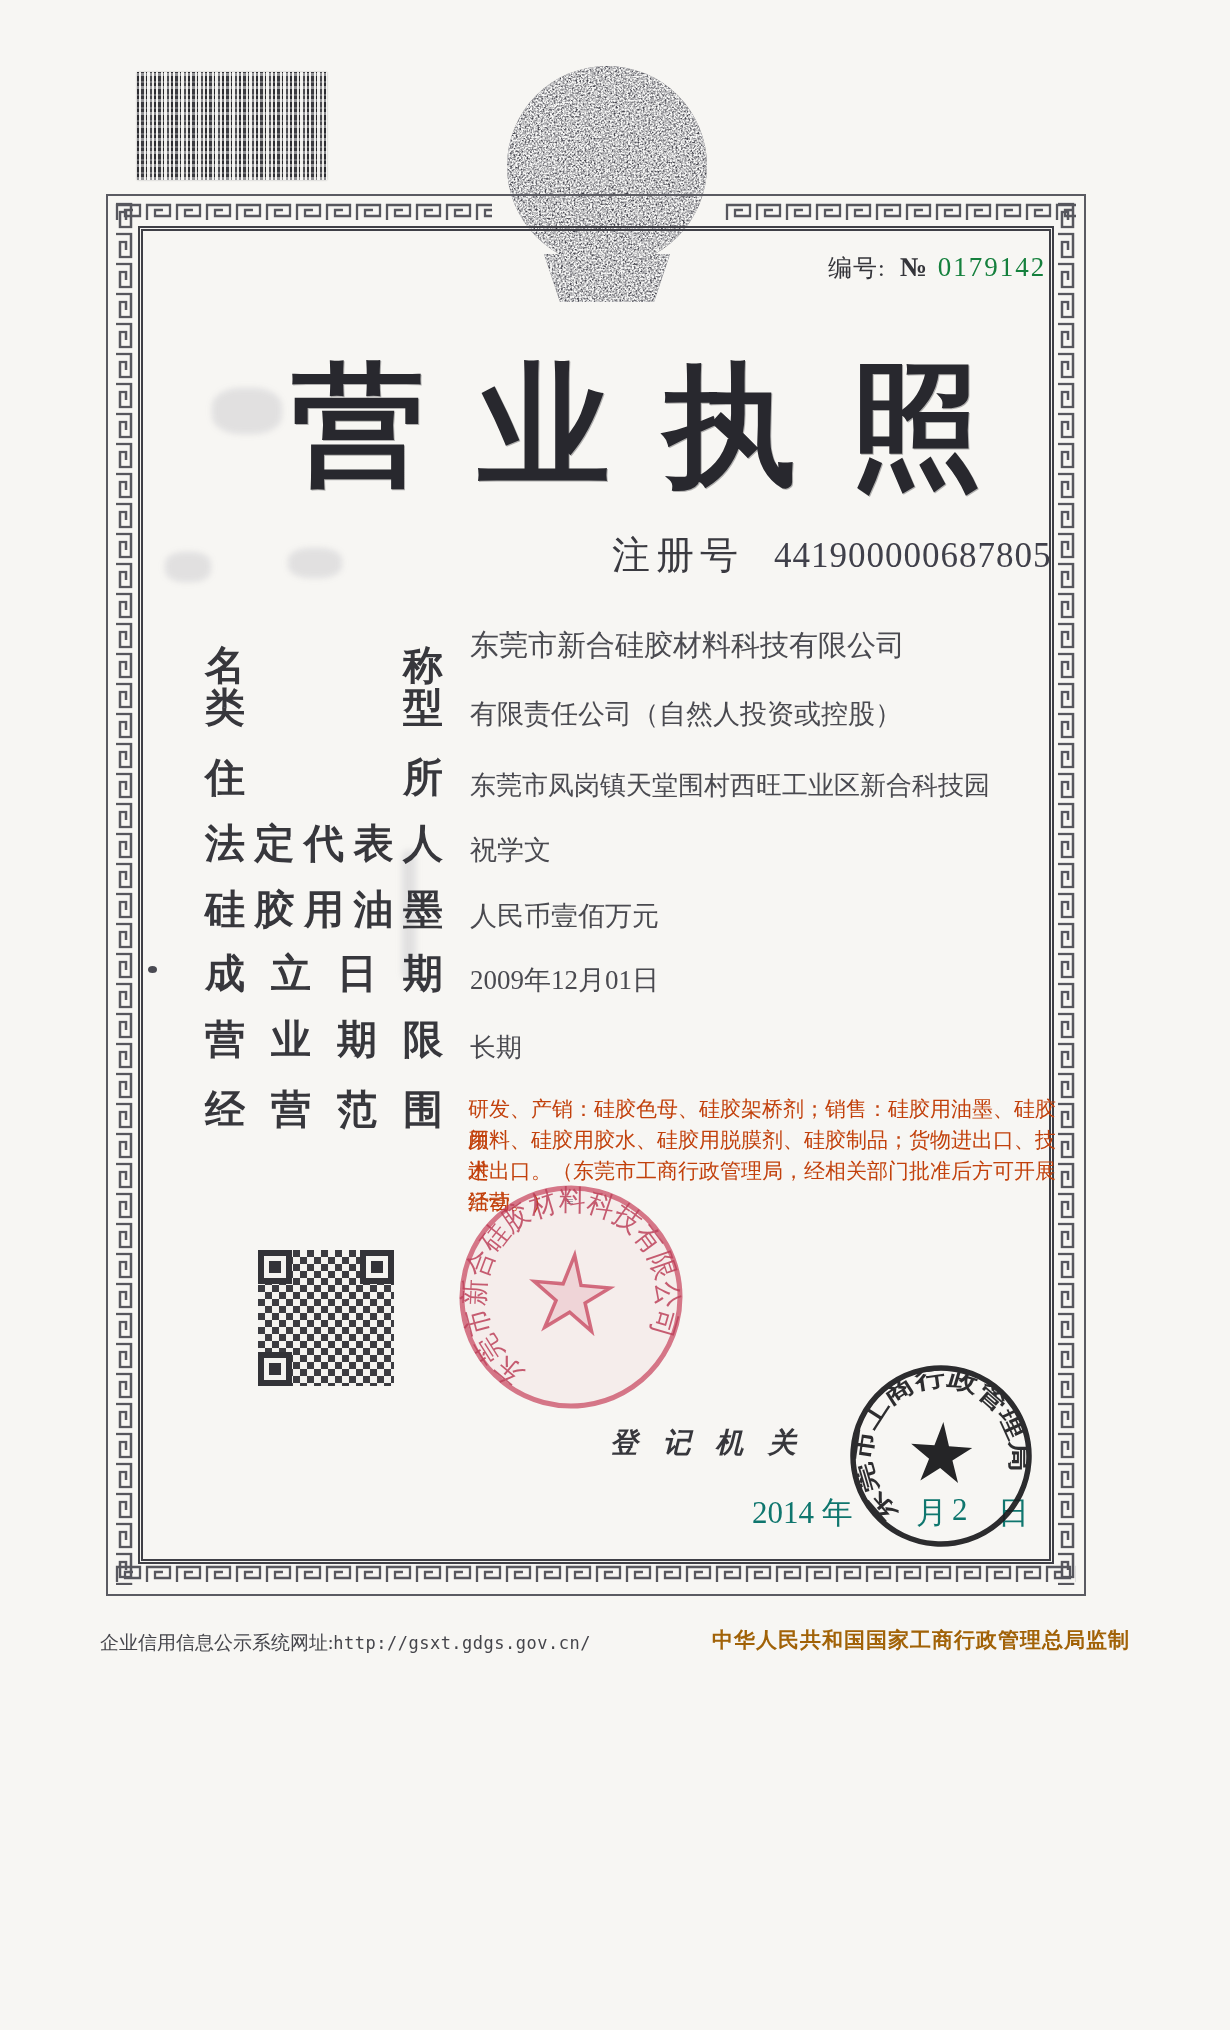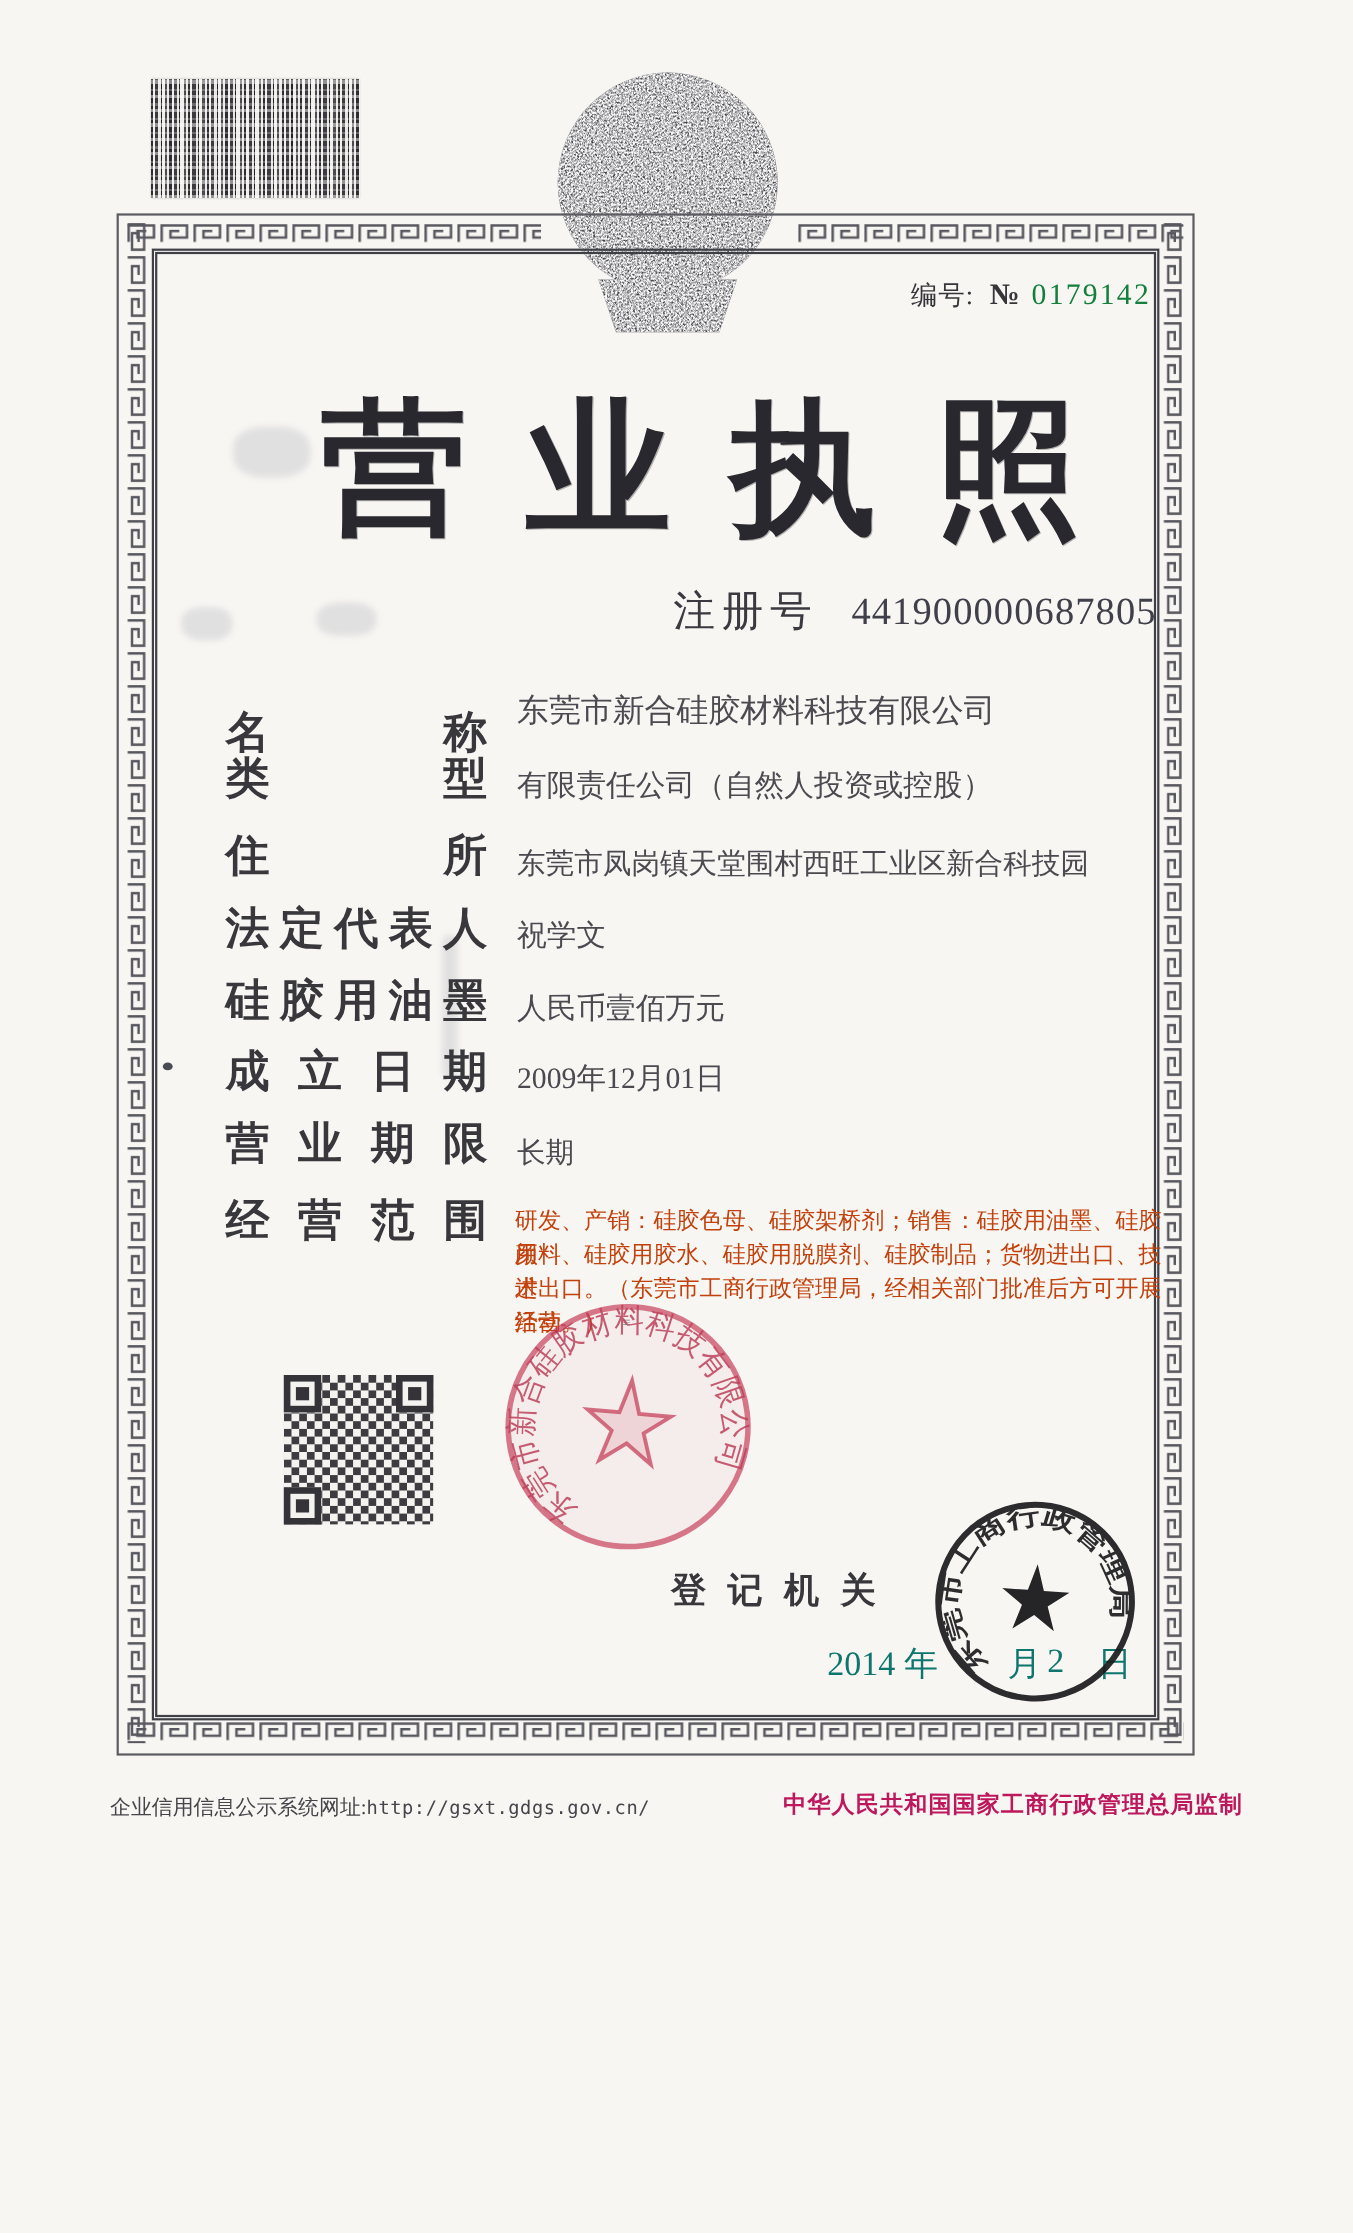--- a/index.html
+++ b/index.html
@@ -31,28 +31,28 @@
   .regno .lab{display:inline-block;width:126px;font-size:38px;color:#3a3a40;text-align:justify;text-align-last:justify;vertical-align:middle;}
   .regno .num{font-size:35px;letter-spacing:1px;color:#40404a;margin-left:32px;vertical-align:middle;margin-top:32px;}
 
   
   .flabel{position:absolute;left:205px;width:238px;font-size:40px;font-weight:600;color:#37373c;
           text-align:justify;text-align-last:justify;line-height:1.1;}
   .fvalue{position:absolute;left:470px;font-size:27px;color:#4a4a50;white-space:nowrap;}
   .scope{position:absolute;left:468px;width:600px;font-size:21px;line-height:31px;color:#c2410c;}
 
   
-  .registry{left:610px;top:1424px;width:186px;font-size:32px;font-weight:600;color:#37373c;
-            text-align:justify;text-align-last:justify;}
+  .registry{left:610px;top:1424px;width:186px;font-size:28px;font-weight:600;color:#37373c;
+            text-align:justify;text-align-last:justify;font-style:italic;}
   .dateline{top:1492px;font-size:31px;color:#0f766e;}
 
   
   .footer-left{left:100px;top:1630px;font-size:19px;color:#45454b;}
   .footer-left .url{font-family:"DejaVu Sans Mono", monospace;font-size:17px;letter-spacing:0.5px;}
-  .footer-right{left:712px;top:1626px;font-size:21px;font-weight:bold;color:#be185d;letter-spacing:1px;}
+  .footer-right{left:712px;top:1626px;font-size:21px;font-weight:bold;color:#a16207;letter-spacing:1px;}
 
   
   .red-seal{left:452px;top:1178px;transform:rotate(-7deg);opacity:.92;}
   .black-stamp{left:845px;top:1360px;transform:rotate(4deg);opacity:.92;}
   .qr{left:258px;top:1250px;width:136px;height:136px;
       background:repeating-conic-gradient(#3c3c41 0% 25%, #f4f3f0 0% 50%) 0 0/14px 14px;
       outline:6px solid #f7f6f3;}
   .finder{position:absolute;width:34px;height:34px;border:6px solid #333338;background:#f4f3f0;box-sizing:border-box;}
   .finder::after{content:"";position:absolute;left:5px;top:5px;width:12px;height:12px;background:#333338;}
   .smudge{background:rgba(90,90,110,.14);filter:blur(3px);border-radius:40%;}

